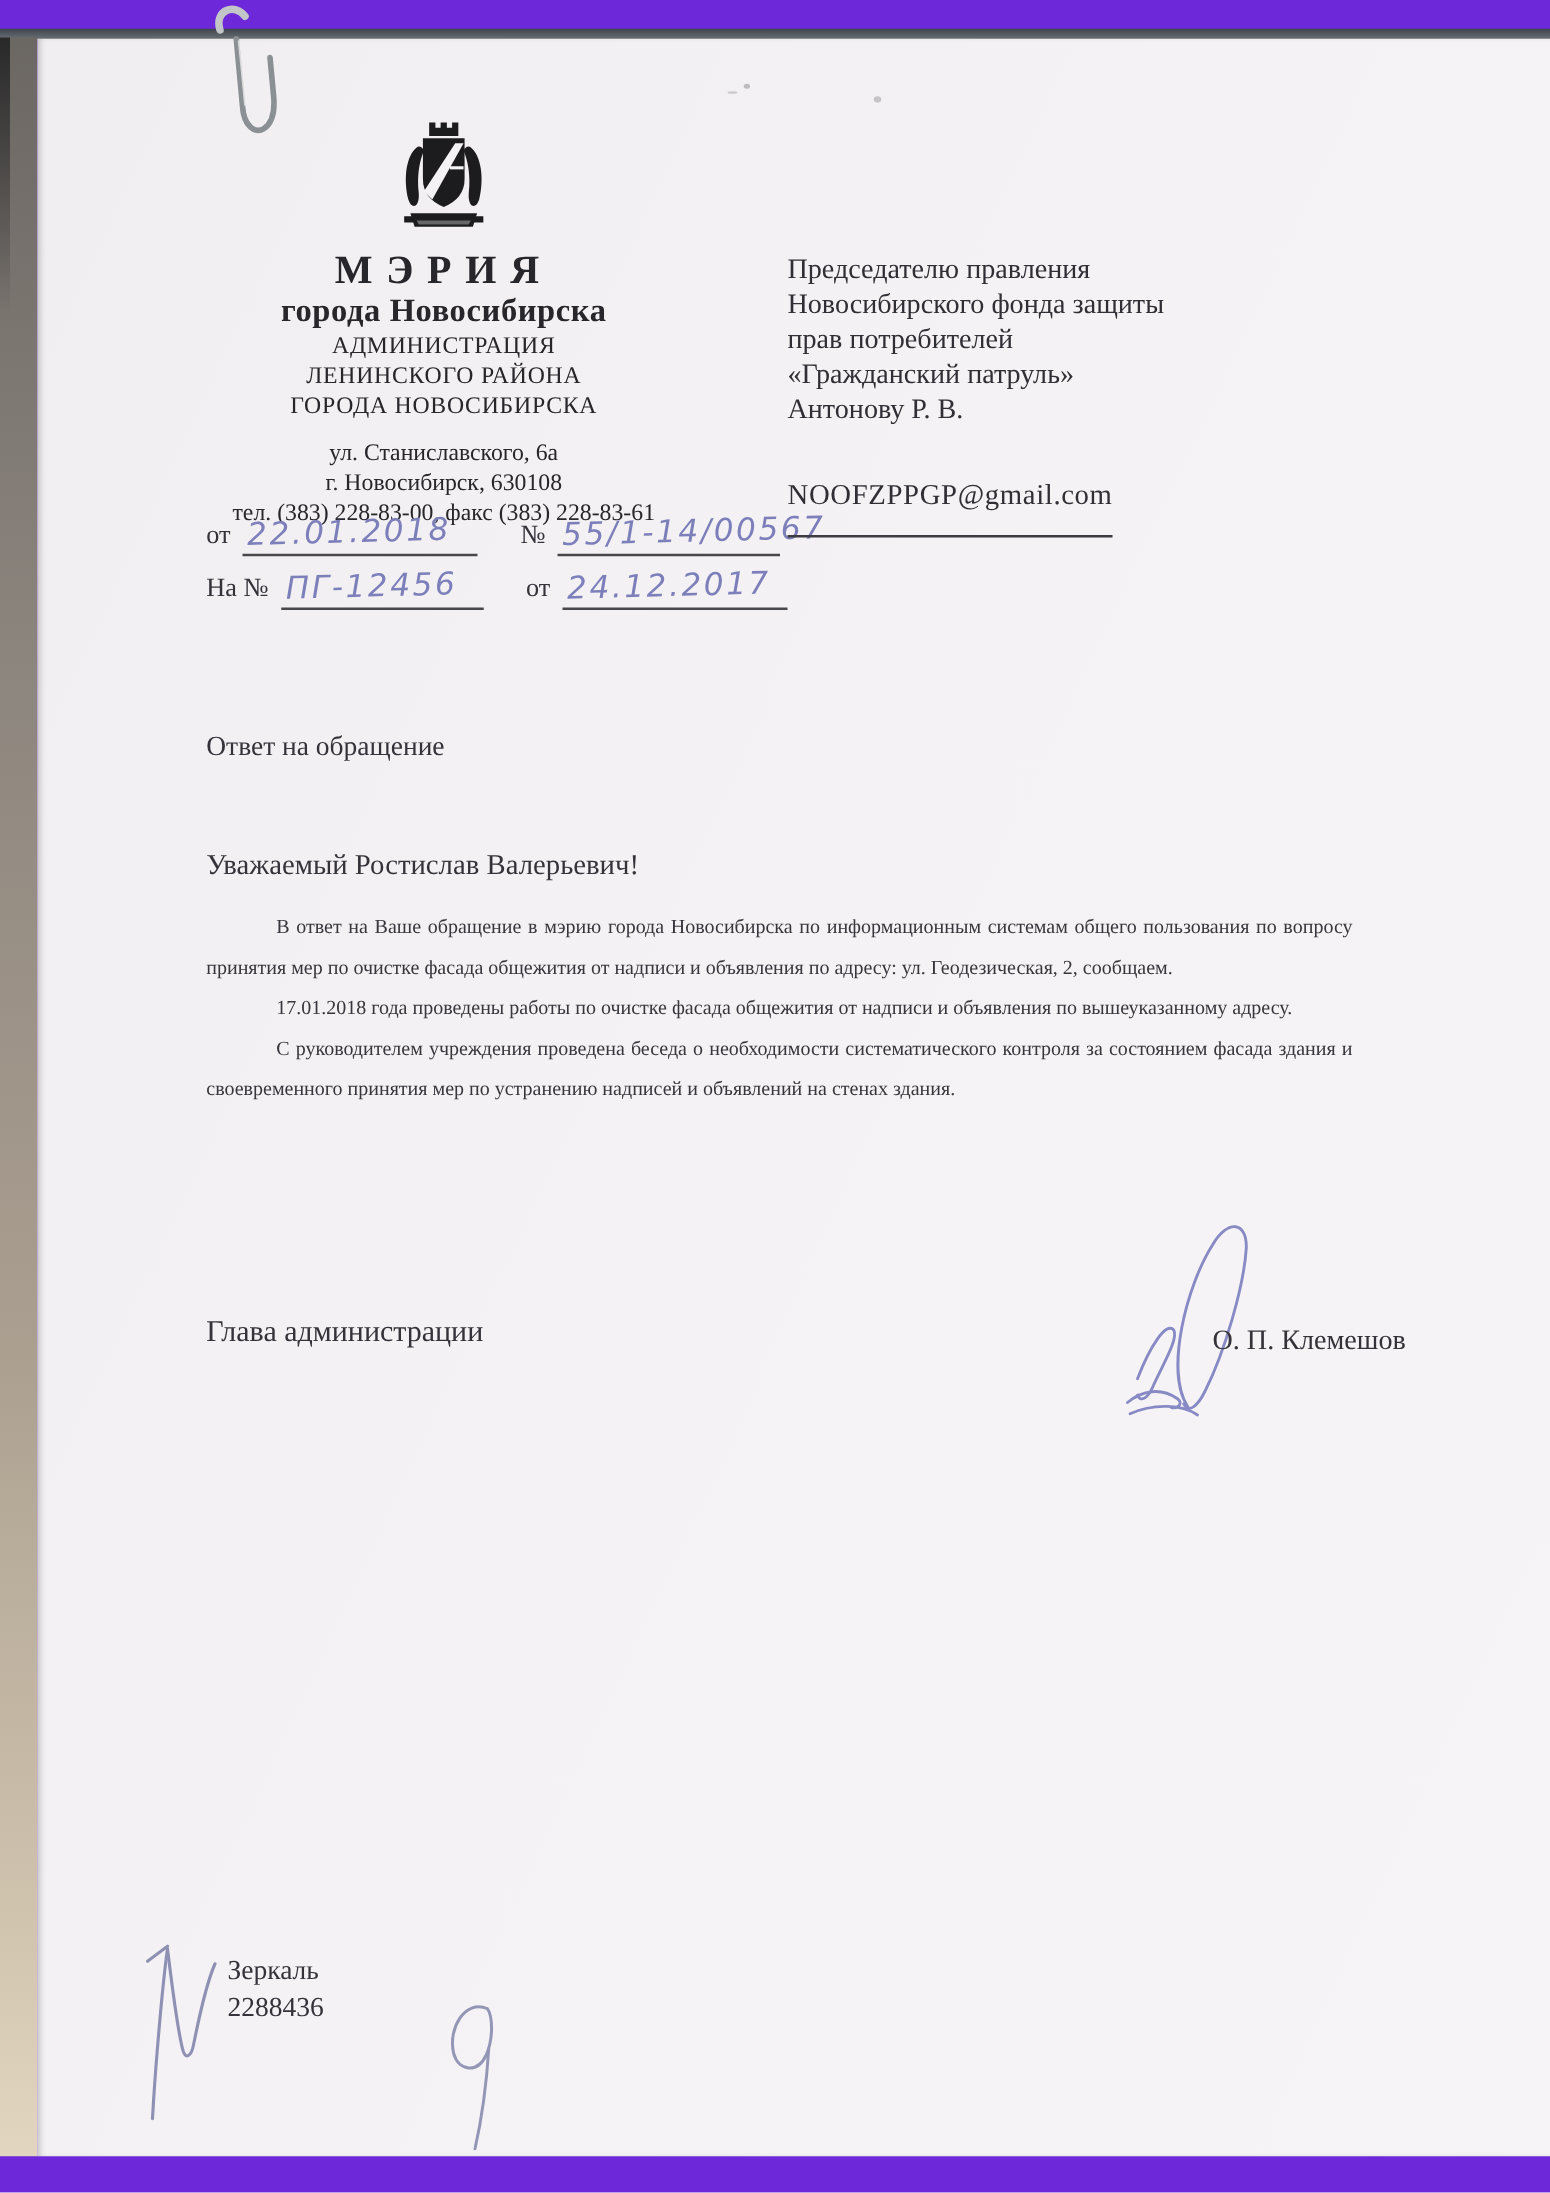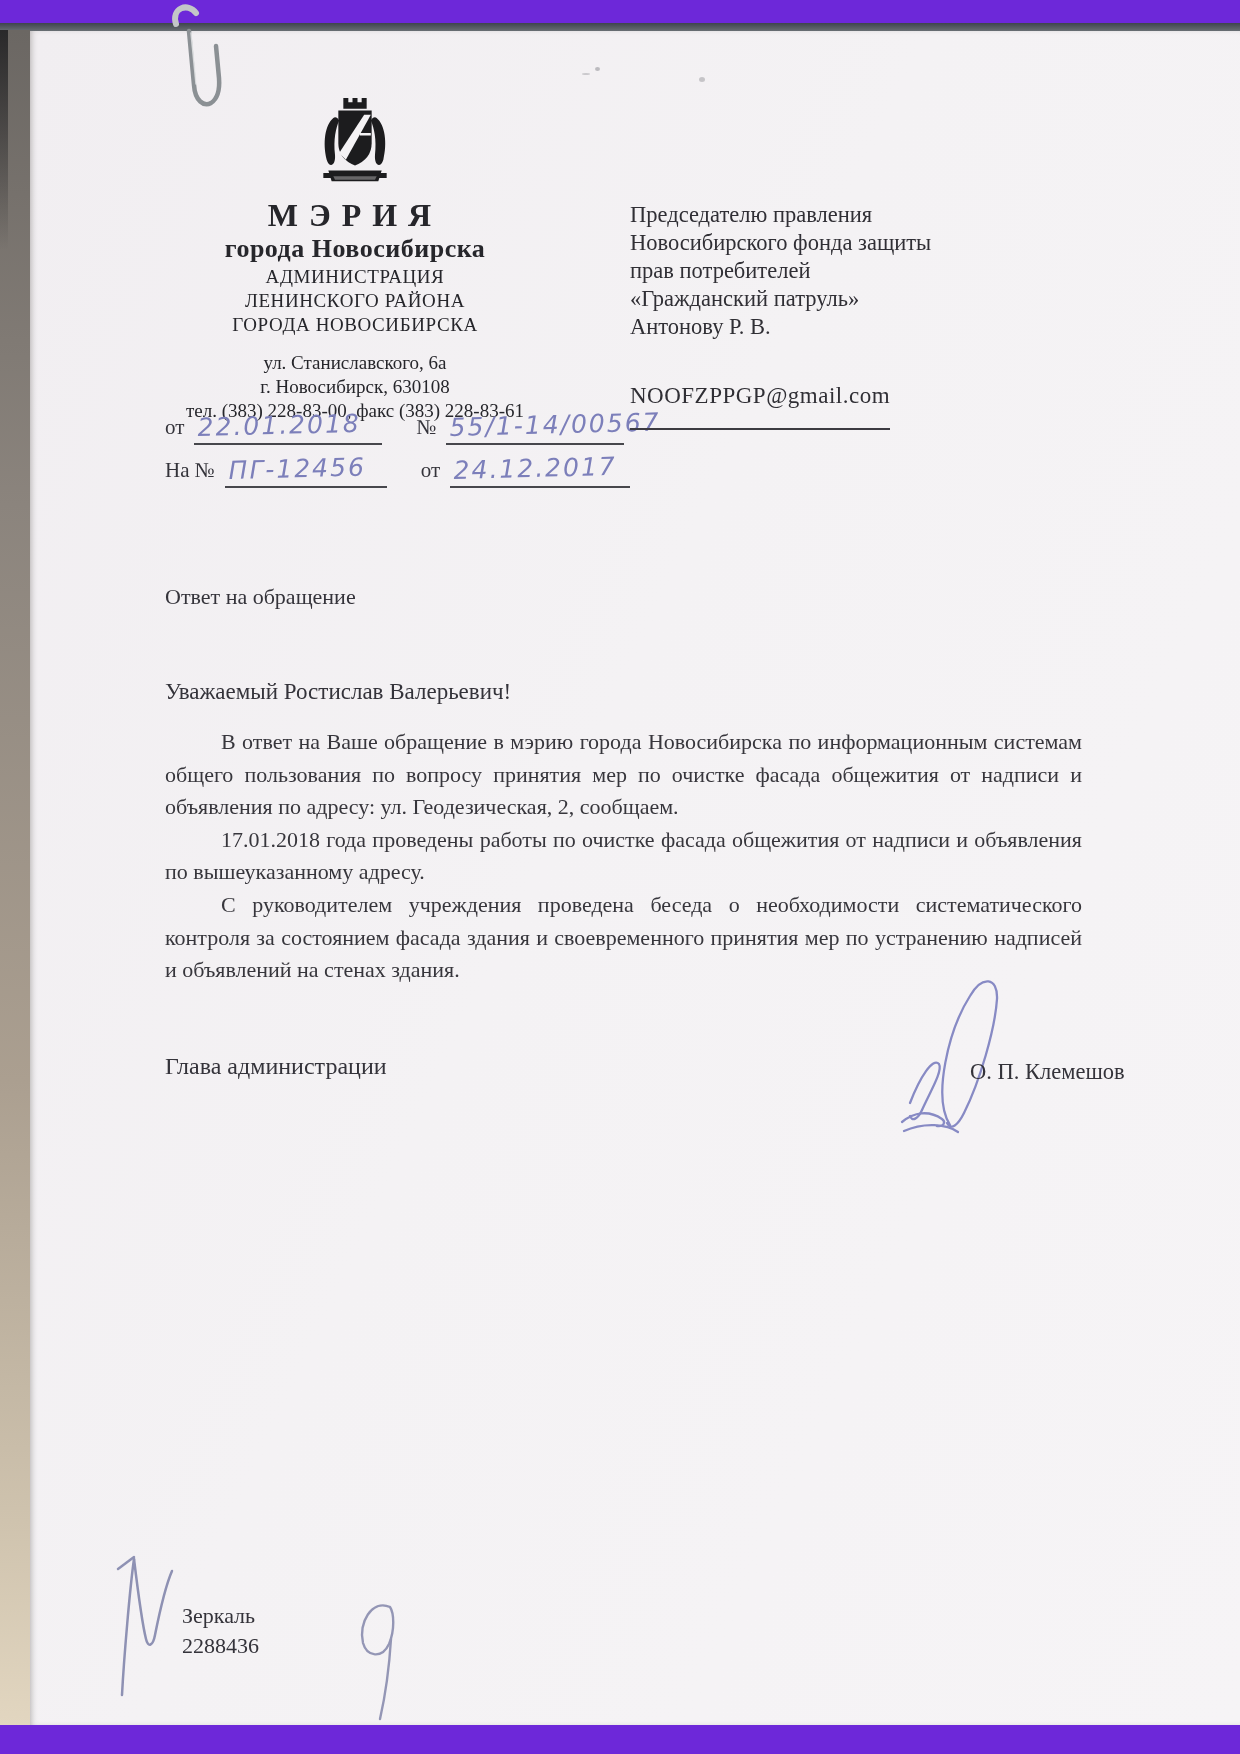--- a/index.html
+++ b/index.html
@@ -42,30 +42,30 @@
   .gap1{width:34px;}
 
   
   .recipient{position:absolute;left:600px;top:170px;width:450px;text-align:left;font-size:22.5px;line-height:28px;color:#302f35;}
   .recipient-email{margin-top:41px;display:inline-block;font-size:23px;letter-spacing:.5px;
      border-bottom:2px solid #3c3b41;padding-bottom:18px;}
 
   
   .subject{position:absolute;left:135px;top:553px;font-size:22px;}
   .salutation{position:absolute;left:135px;top:648px;width:917px;text-align:left;font-size:23px;}
-  .body-text{position:absolute;left:135px;top:695px;width:917px;font-size:22px;line-height:32.6px;text-align:justify;color:#37363c;}
+  .body-text{position:absolute;left:135px;top:695px;width:917px;font-size:16px;line-height:32.6px;text-align:justify;color:#37363c;}
   .body-text p{margin:0;text-indent:56px;}
 
   .signer-title{position:absolute;left:135px;top:1022px;font-size:24px;}
   .signer-name{position:absolute;left:940px;top:1028px;width:260px;font-size:22.5px;white-space:nowrap;}
   .sig{position:absolute;left:862px;top:942px;}
 
   
   .exec-mark{position:absolute;left:78px;top:1516px;}
-  .exec-block{position:absolute;left:152px;top:1570px;font-size:22px;line-height:30px;}
+  .exec-block{position:absolute;left:152px;top:1530px;font-size:22px;line-height:30px;}
   .exec-paraph{position:absolute;left:320px;top:1556px;}
 </style>
 </head>
 <body>
 
 <div class="scan">
 
   <div class="scan-bar"></div>
   <div class="left-strip"></div>
   <div class="left-strip-dark"></div>

